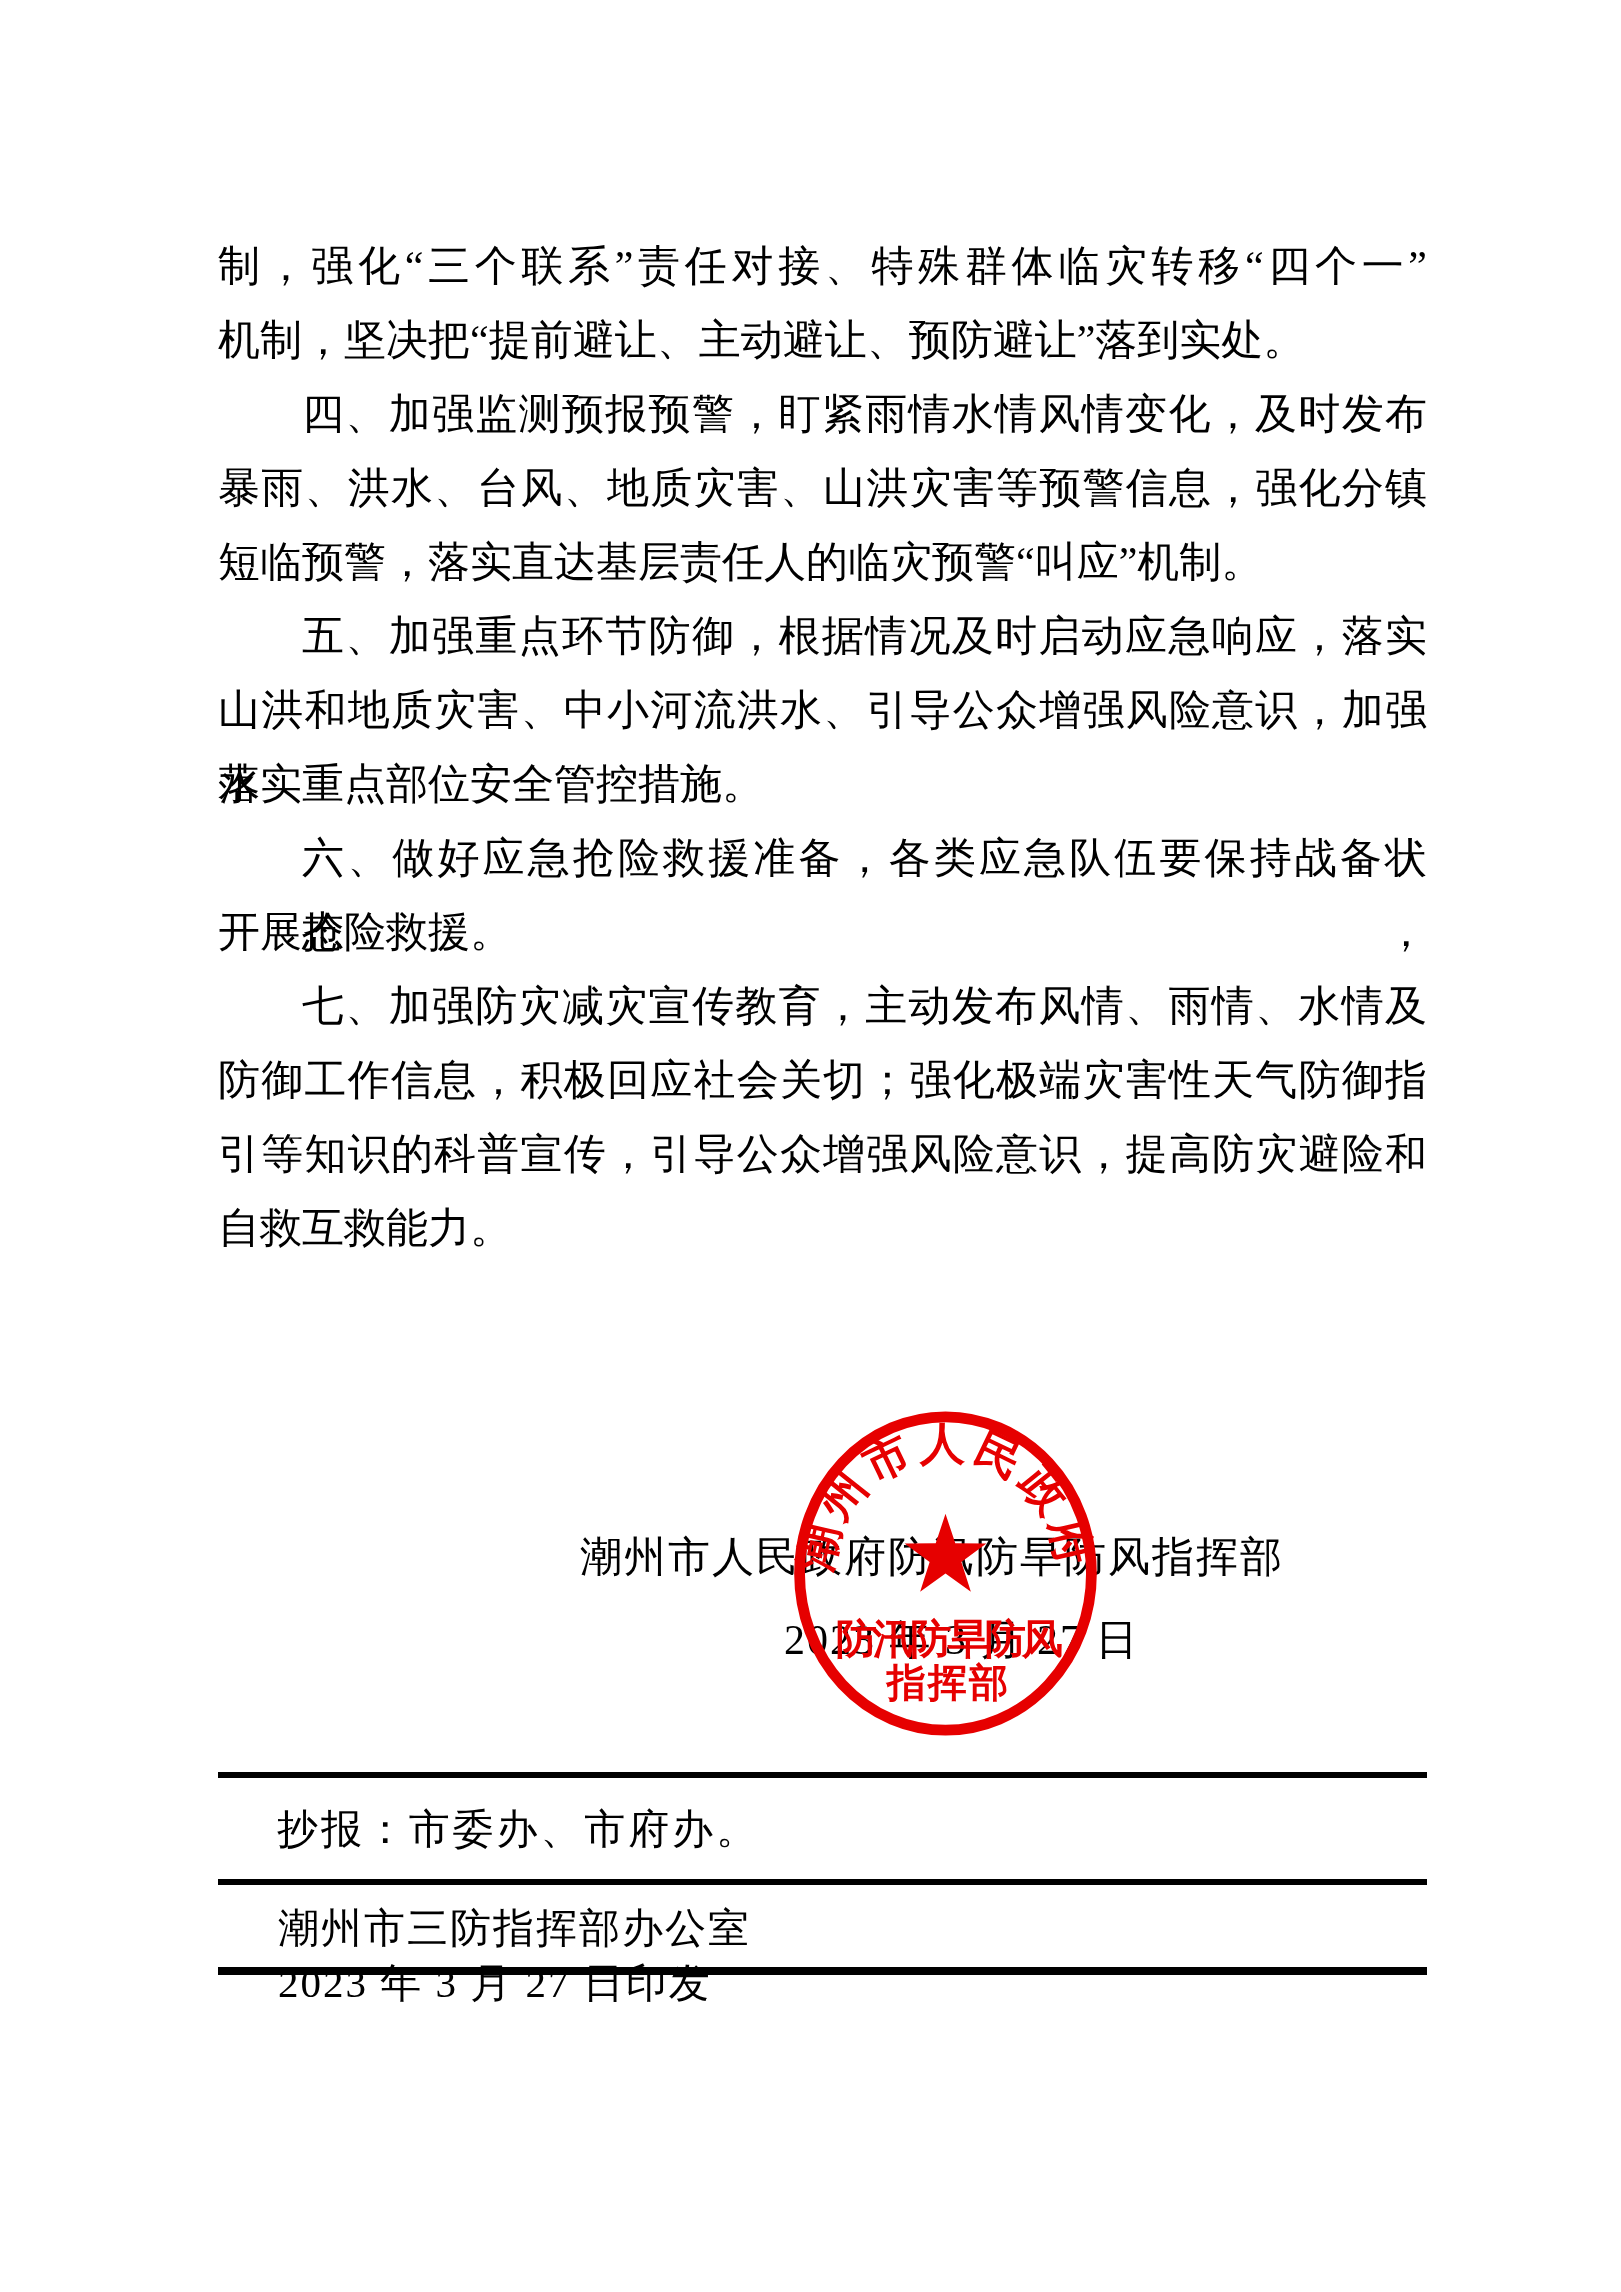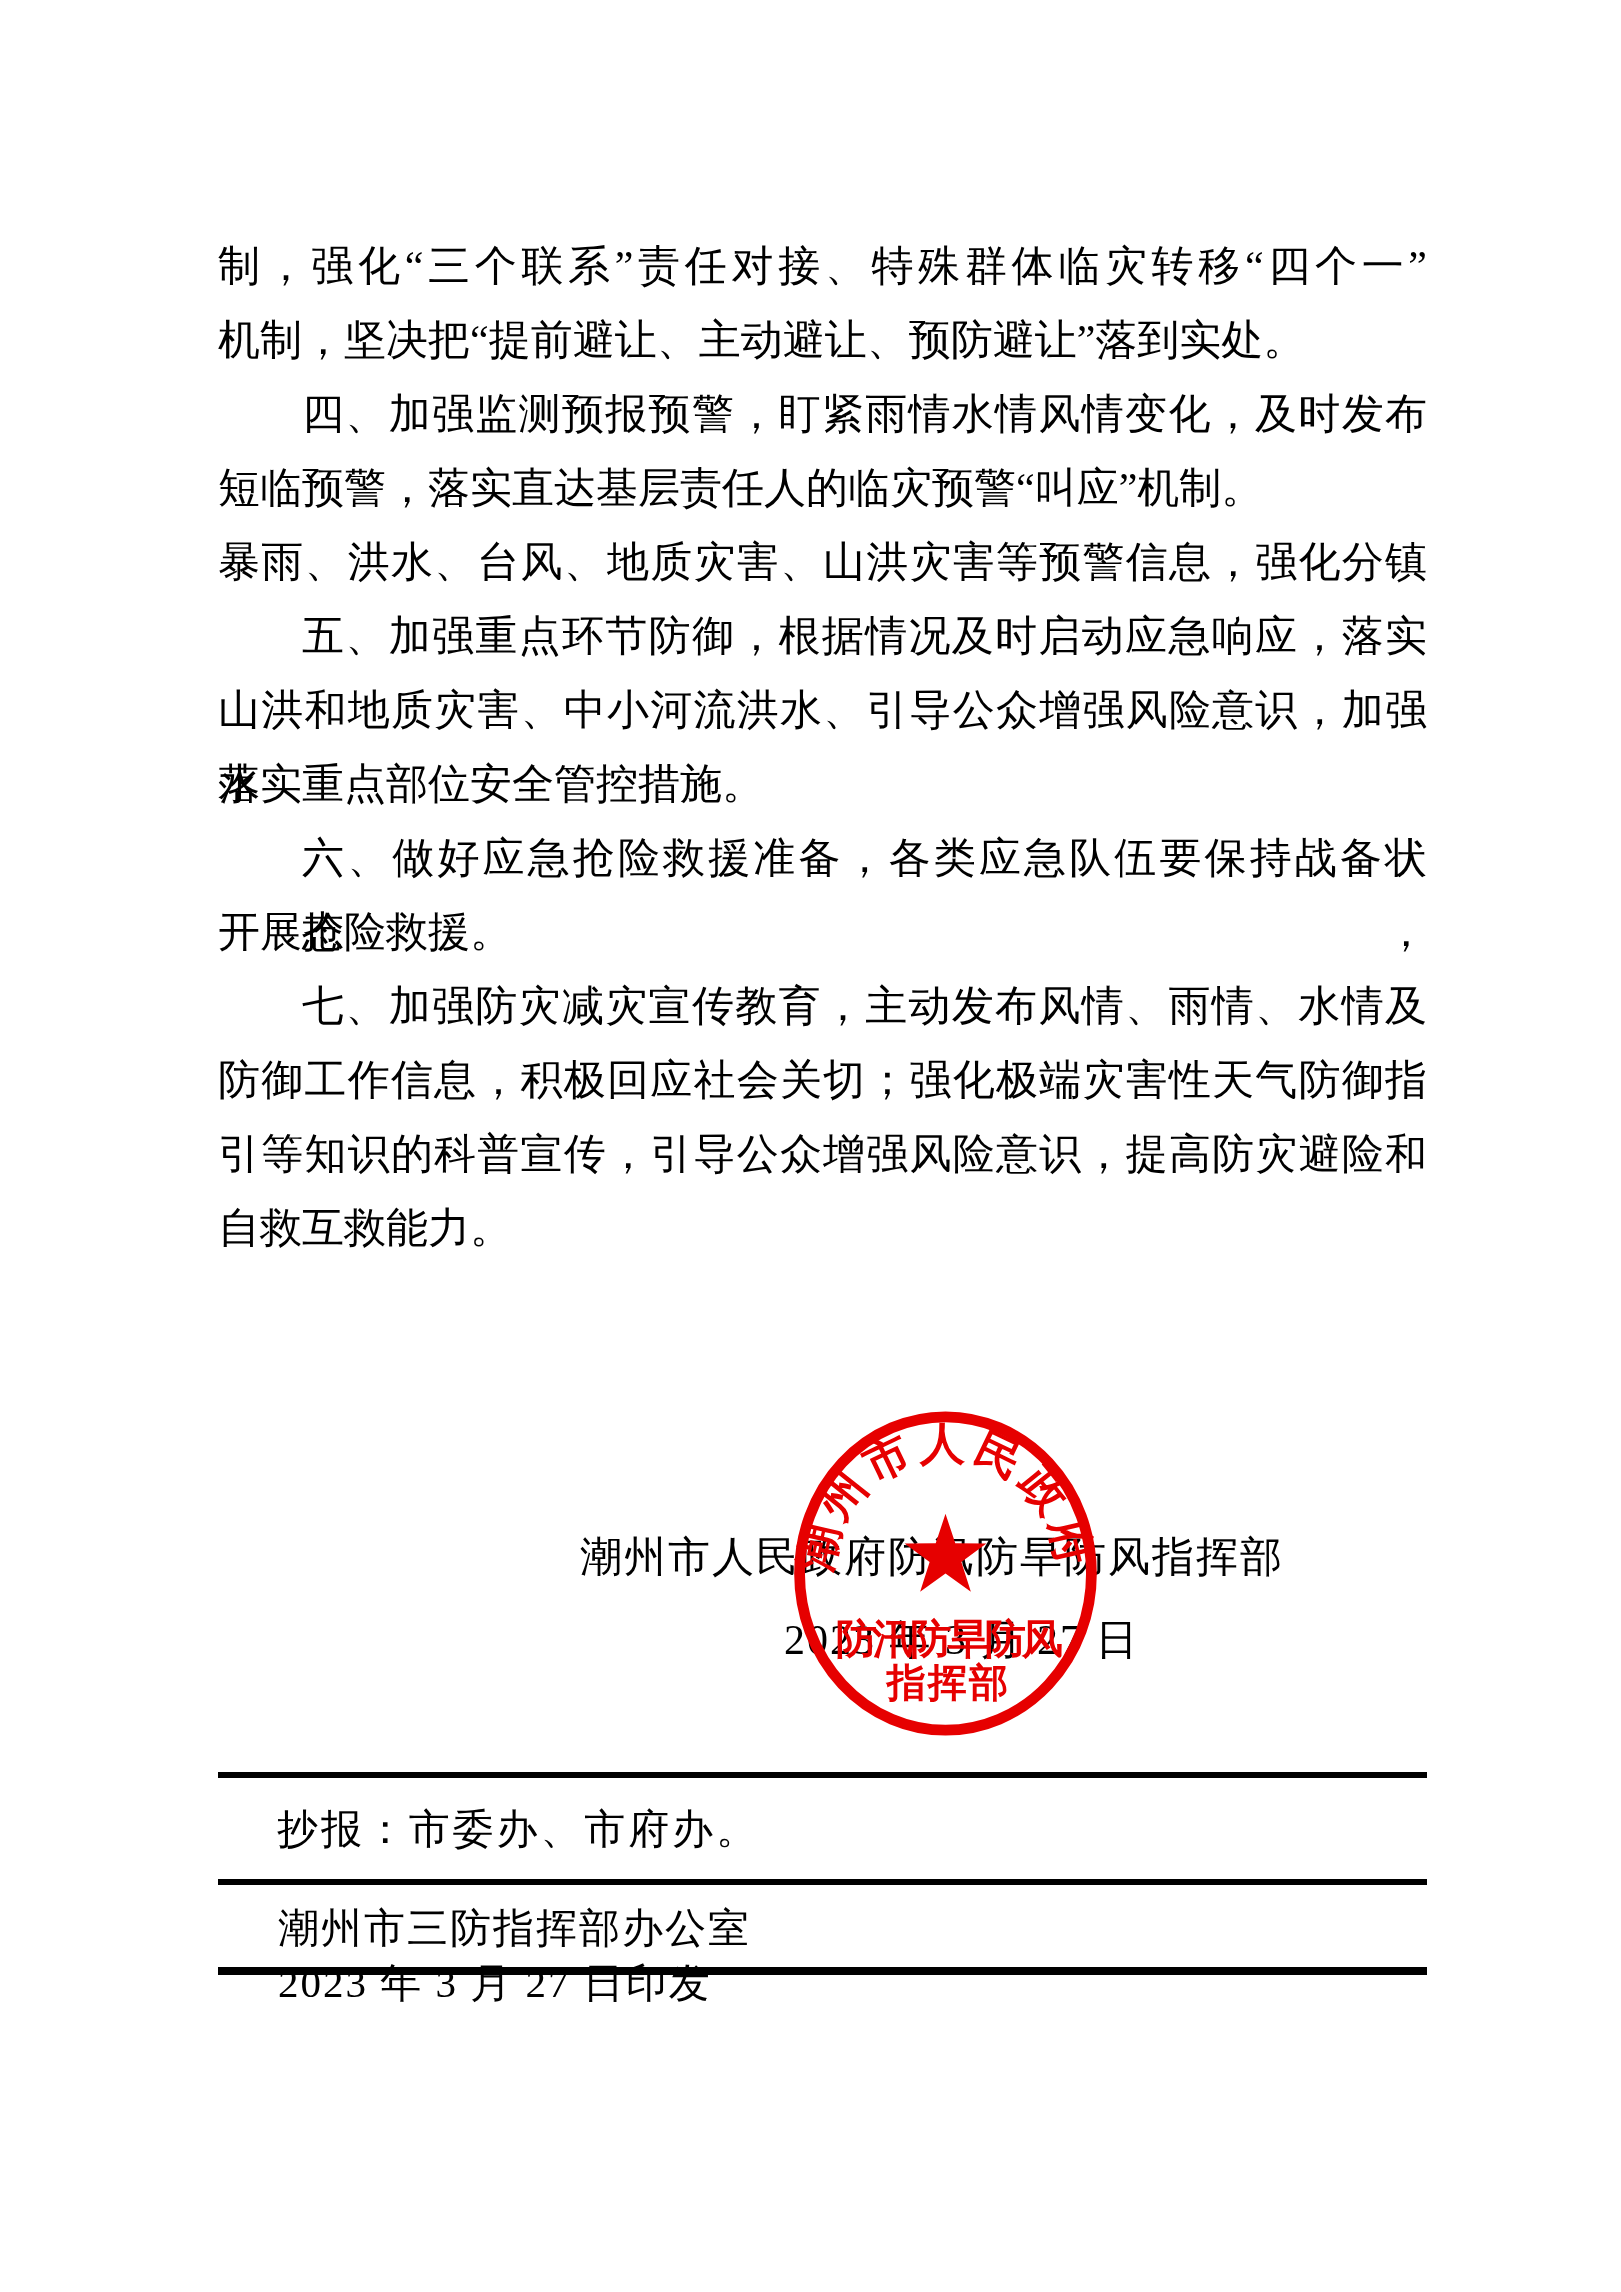--- a/index.html
+++ b/index.html
@@ -80,22 +80,22 @@
   }
   .issuer-row span{white-space:nowrap;letter-spacing:2px;}
 </style>
 </head>
 <body>
 
 <div class="doc-body">
   <div class="bline">制，强化“三个联系”责任对接、特殊群体临灾转移“四个一”</div>
   <div class="bline plast">机制，坚决把“提前避让、主动避让、预防避让”落到实处。</div>
   <div class="bline ind">四、加强监测预报预警，盯紧雨情水情风情变化，及时发布</div>
+  <div class="bline">暴雨、洪水、台风、地质灾害、山洪灾害等预警信息，强化分镇</div>
   <div class="bline plast">短临预警，落实直达基层责任人的临灾预警“叫应”机制。</div>
-  <div class="bline">暴雨、洪水、台风、地质灾害、山洪灾害等预警信息，强化分镇</div>
   <div class="bline ind">五、加强重点环节防御，根据情况及时启动应急响应，落实</div>
   <div class="bline">山洪和地质灾害、中小河流洪水、引导公众增强风险意识，加强水</div>
   <div class="bline plast">落实重点部位安全管控措施。</div>
   <div class="bline ind">六、做好应急抢险救援准备，各类应急队伍要保持战备状态，</div>
   <div class="bline plast">开展抢险救援。</div>
   <div class="bline ind">七、加强防灾减灾宣传教育，主动发布风情、雨情、水情及</div>
   <div class="bline">防御工作信息，积极回应社会关切；强化极端灾害性天气防御指</div>
   <div class="bline">引等知识的科普宣传，引导公众增强风险意识，提高防灾避险和</div>
   <div class="bline plast">自救互救能力。</div>
 </div>

